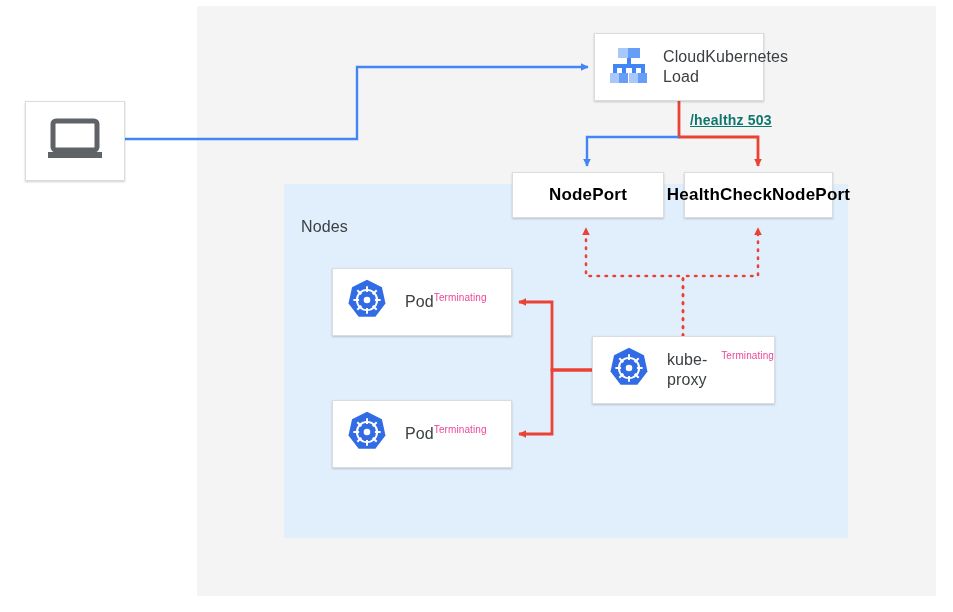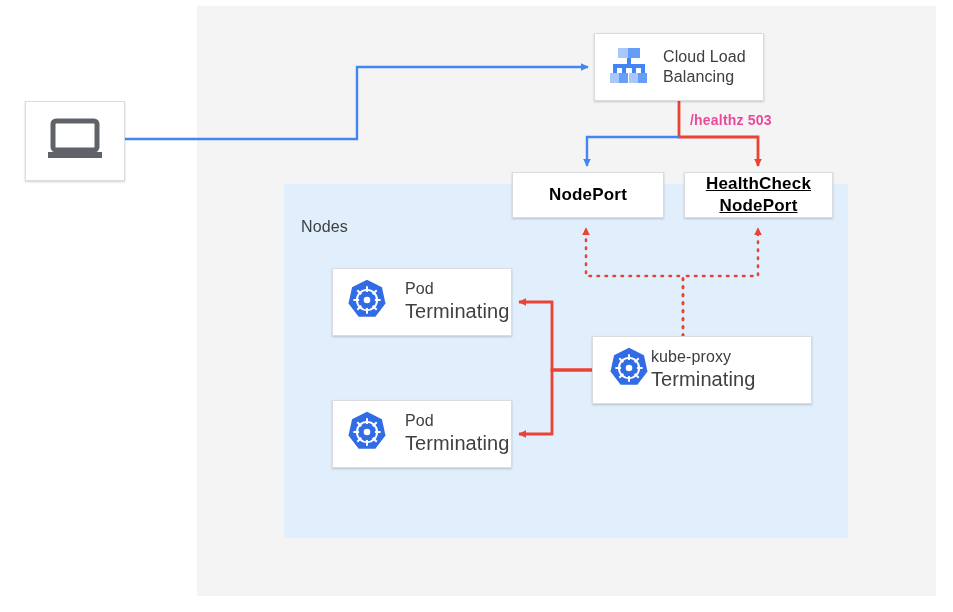--- a/index.html
+++ b/index.html
@@ -48,61 +48,62 @@
   .card {
     position: absolute;
     background: #ffffff;
     border: 1px solid #dadce0;
     box-shadow: 0 1px 2px rgba(60,64,67,.25);
     box-sizing: border-box;
     display: flex;
     align-items: center;
   }
   .card.centered { justify-content: center; text-align: center; }
-  .card-texts { display: flex; flex-direction: column; line-height: 1.28; }
+  .card-texts { display: flex; flex-direction: row; line-height: 1.28; }
   .title-strong {
     font-size: 17px;
     font-weight: bold;
     color: #000000;
     letter-spacing: .2px;
   }
   .title-plain {
     font-size: 16px;
     color: #3c4043;
     letter-spacing: .1px;
   }
   .subtitle {
-    font-size: 20px;
-    color: #404040;
+    font-size: 10px;
+    color: #ec4899;
     letter-spacing: .1px;
   }
   
   #client-card  { left: 25px;  top: 101px; width: 100px; height: 80px; justify-content: center; }
   #clb-card     { left: 594px; top: 33px;  width: 170px; height: 68px; padding-left: 10px; gap: 12px; }
   #nodeport-card{ left: 512px; top: 172px; width: 152px; height: 46px; }
   #hcnodeport-card { left: 684px; top: 172px; width: 149px; height: 46px; }
   #pod1-card    { left: 332px; top: 268px; width: 180px; height: 68px; padding-left: 12px; gap: 16px; }
   #pod2-card    { left: 332px; top: 400px; width: 180px; height: 68px; padding-left: 12px; gap: 16px; }
-  #kubeproxy-card { left: 592px; top: 336px; width: 220px; height: 68px; padding-left: 14px; }
+  #kubeproxy-card { left: 592px; top: 336px; width: 183px; height: 68px; padding-left: 14px; gap: 16px; }
   
   .edges {
     position: absolute;
     left: 0; top: 0;
     width: 953px;
     height: 612px;
     pointer-events: none;
   }
   .healthz-label {
     position: absolute;
     left: 690px;
     top: 112px;
     font-size: 14px;
     font-weight: bold;
-    color: #ec4899;
+    color: #0f766e;
     letter-spacing: .2px;
+    text-decoration: underline;
   }
 </style>
 </head>
 <body>
 
 <div id="canvas">
 
   <div class="outer-panel"></div>
 
   <div class="nodes-panel"></div>
@@ -170,30 +171,30 @@
         <rect x="27" y="24" width="4" height="6" fill="#4285f4"></rect>
         <rect x="36" y="24" width="4" height="6" fill="#4285f4"></rect>
         <rect x="5" y="29" width="9" height="10" fill="#a8c7fa"></rect>
         <rect x="14" y="29" width="9" height="10" fill="#669df6"></rect>
         <rect x="24" y="29" width="9" height="10" fill="#a8c7fa"></rect>
         <rect x="33" y="29" width="9" height="10" fill="#669df6"></rect>
       </svg>
     </span>
     <span class="card-texts">
       <span class="title-plain">Cloud Load</span>
-      <span class="title-plain">Balancing</span>
+      <span class="title-plain">Kubernetes</span>
     </span>
   </div>
 
   <div class="card centered" id="nodeport-card">
     <span class="title-strong">NodePort</span>
   </div>
 
   <div class="card centered" id="hcnodeport-card">
-    <span class="card-texts" style="align-items:center;text-decoration:underline;">
+    <span class="card-texts" style="align-items:center;">
       <span class="title-strong">HealthCheck</span>
       <span class="title-strong">NodePort</span>
     </span>
   </div>
 
   <div class="card" id="pod1-card">
     <span>
       <svg width="44" height="44" viewBox="0 0 100 100">
         <polygon points="50,4 84,21 92,58 69,88 31,88 8,58 16,21" fill="#326ce5"></polygon>
         <g fill="none" stroke="#ffffff" stroke-width="4.5">

